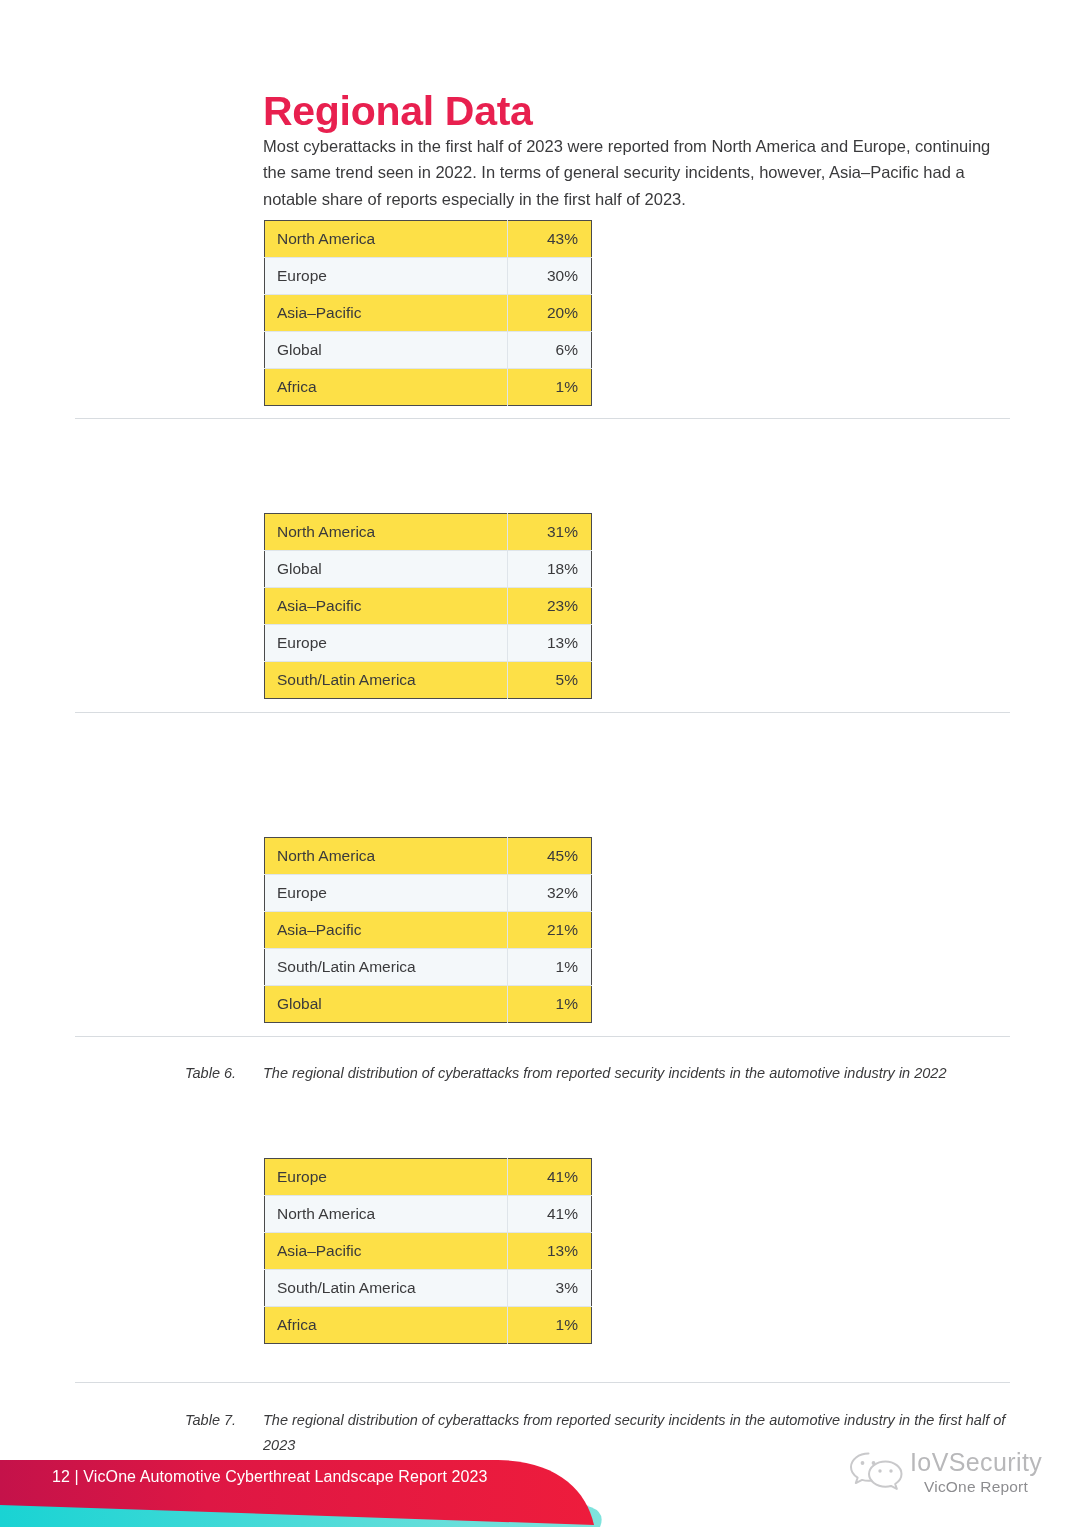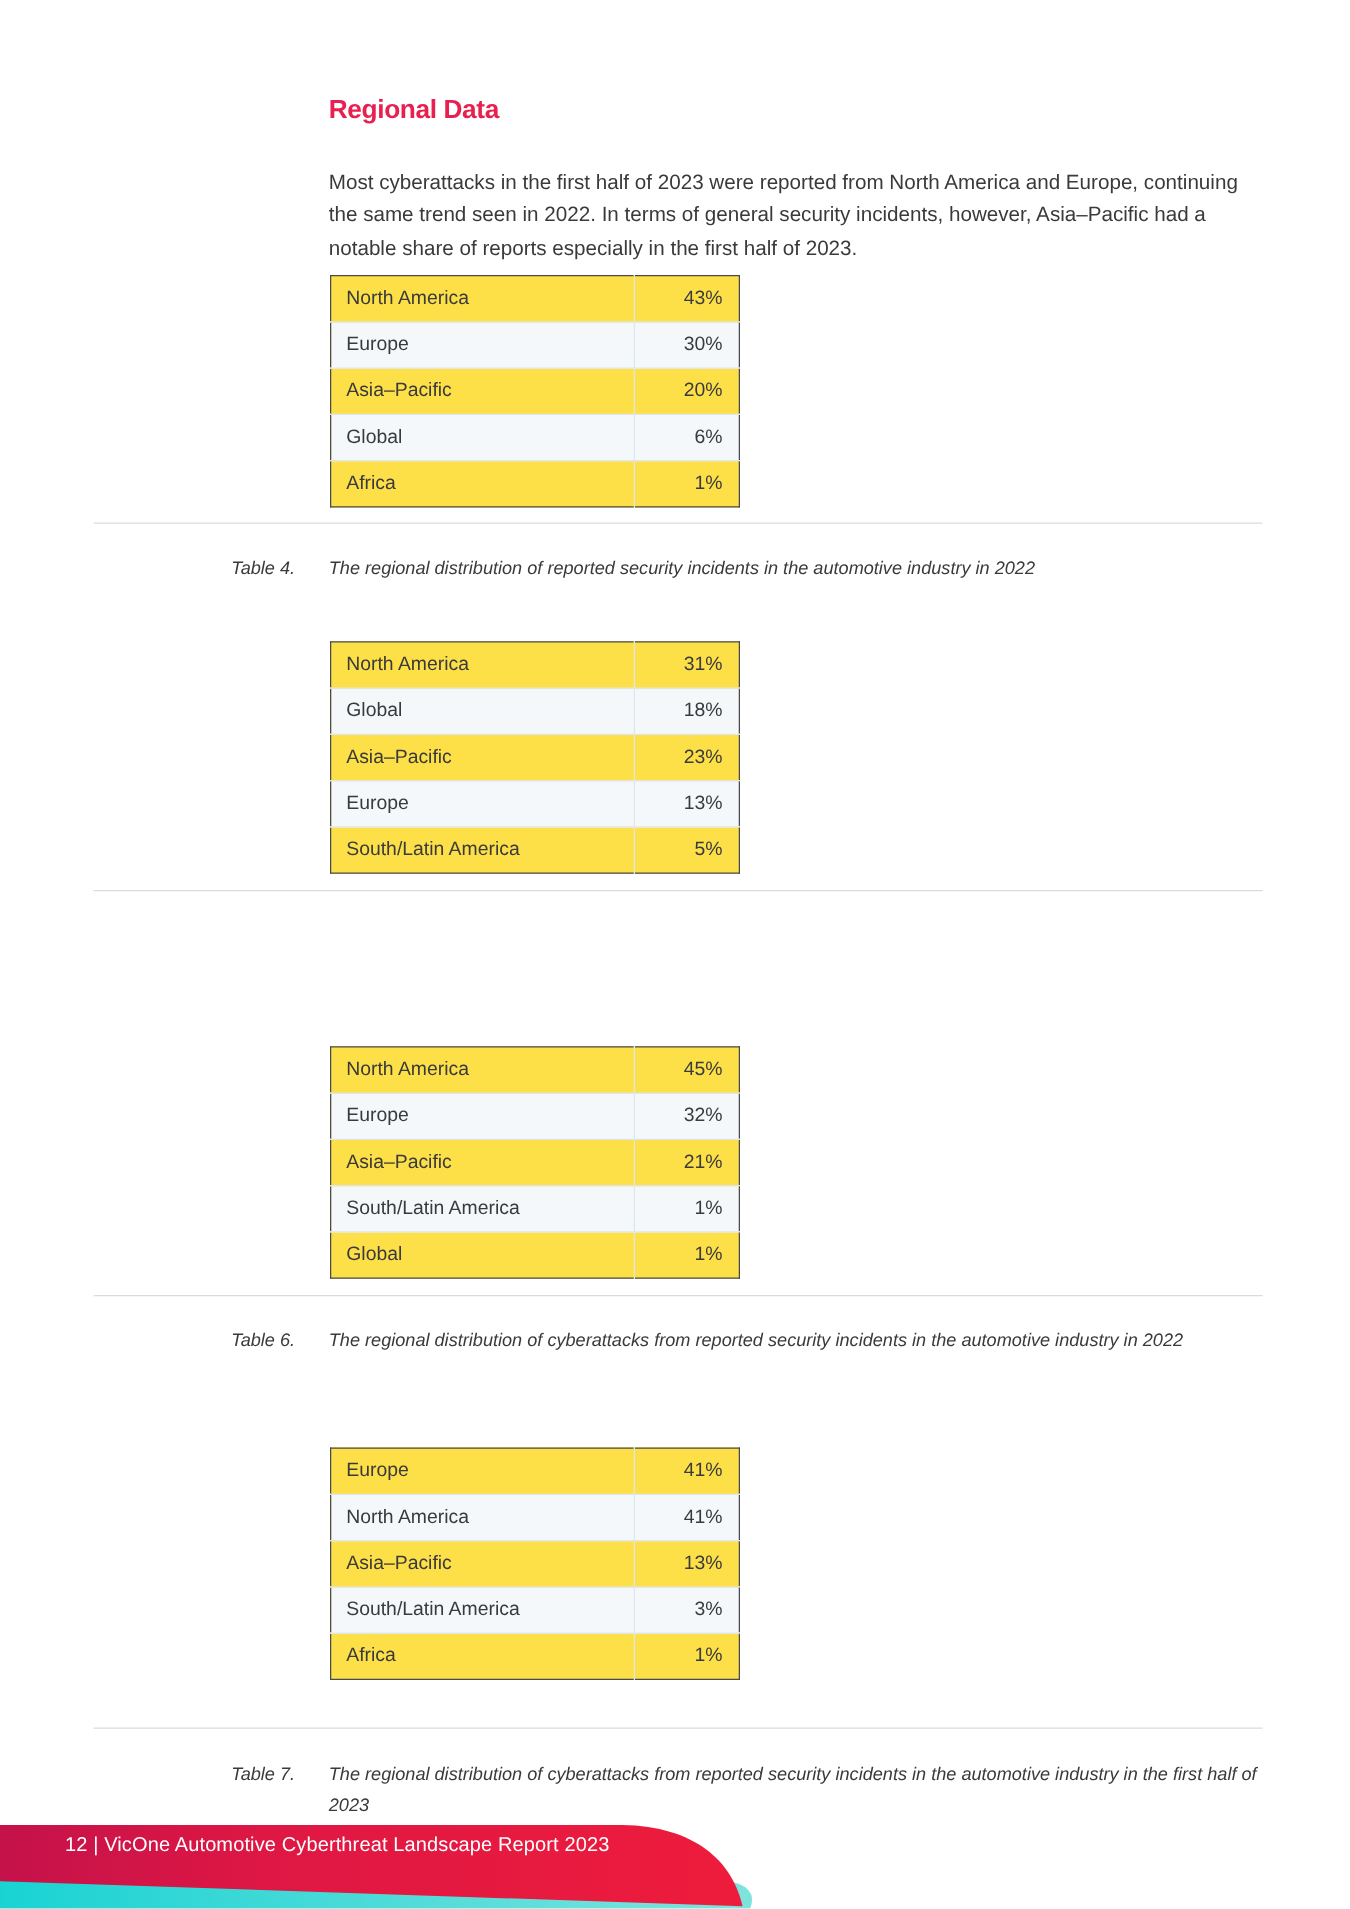--- a/index.html
+++ b/index.html
@@ -21,21 +21,21 @@
     position: relative;
     width: 1080px;
     height: 1527px;
   }
 
   
   .heading {
     position: absolute;
     left: 263px;
     top: 62px;
-    font-size: 21px;
+    font-size: 41px;
     font-weight: bold;
     letter-spacing: -0.3px;
     color: #E8204F;
     line-height: 1.1;
   }
 
   
   .intro {
     position: absolute;
     left: 263px;
@@ -205,24 +205,20 @@
       </tr>
       <tr>
         <td class="label">Africa</td>
         <td class="value">1%</td>
       </tr>
     </tbody>
   </table>
 
   <div class="rule rule1"></div>
 
-  <div class="caption cap1">
-    <span class="cap-num">Table 4.</span>
-    <span class="cap-text">The regional distribution of reported security incidents in the automotive industry in 2022</span>
-  </div>
 
   <table class="data-table tbl2">
     <tbody>
       <tr>
         <td class="label">North America</td>
         <td class="value">31%</td>
       </tr>
       <tr>
         <td class="label">Global</td>
         <td class="value">18%</td>
@@ -302,20 +298,34 @@
     </tbody>
   </table>
 
   <div class="rule rule4"></div>
 
   <div class="caption cap4">
     <span class="cap-num">Table 7.</span>
     <span class="cap-text">The regional distribution of cyberattacks from reported security incidents in the automotive industry in the first half of 2023</span>
   </div>
 
+  <div class="watermark">
+    <span class="wm-icon">
+      <svg width="58" height="40" viewBox="0 0 58 40" aria-hidden="true">
+        <path d="M20.5 3.5C10.8 3.5 3 9.6 3 17.1c0 4.3 2.6 8.1 6.6 10.6l-1.8 5.4 6.3-3.2c2 .6 4.2.9 6.4.9 1 0 2-.06 3-.18" fill="none" stroke="#c9c9cb" stroke-width="2" stroke-linecap="round" stroke-linejoin="round"></path>
+        <circle cx="14.5" cy="13" r="1.9" fill="#c9c9cb"></circle>
+        <circle cx="25.5" cy="13" r="1.9" fill="#c9c9cb"></circle>
+        <path d="M37.5 11.5c-9 0-16.5 5.6-16.5 12.6 0 7 7.5 12.6 16.5 12.6 1.9 0 3.8-.25 5.5-.72l5.8 2.9-1.6-4.9c3.7-2.3 6.3-5.9 6.3-9.9 0-7-7.5-12.6-16-12.6z" fill="none" stroke="#c9c9cb" stroke-width="2" stroke-linecap="round" stroke-linejoin="round"></path>
+        <circle cx="32" cy="21" r="1.7" fill="#c9c9cb"></circle>
+        <circle cx="43" cy="21" r="1.7" fill="#c9c9cb"></circle>
+      </svg>
+    </span>
+    <span class="wm-main">IoVSecurity</span>
+    <span class="wm-sub">VicOne Report</span>
+  </div>
 
   <div class="footer">
     <svg width="1080" height="80" viewBox="0 0 1080 80" aria-hidden="true">
       <defs>
         <linearGradient id="redGrad" x1="0" y1="0" x2="1" y2="0">
           <stop offset="0%" stop-color="#C4124A"></stop>
           <stop offset="35%" stop-color="#DE1744"></stop>
           <stop offset="100%" stop-color="#EE1C3C"></stop>
         </linearGradient>
         <linearGradient id="tealGrad" x1="0" y1="0" x2="1" y2="0">

